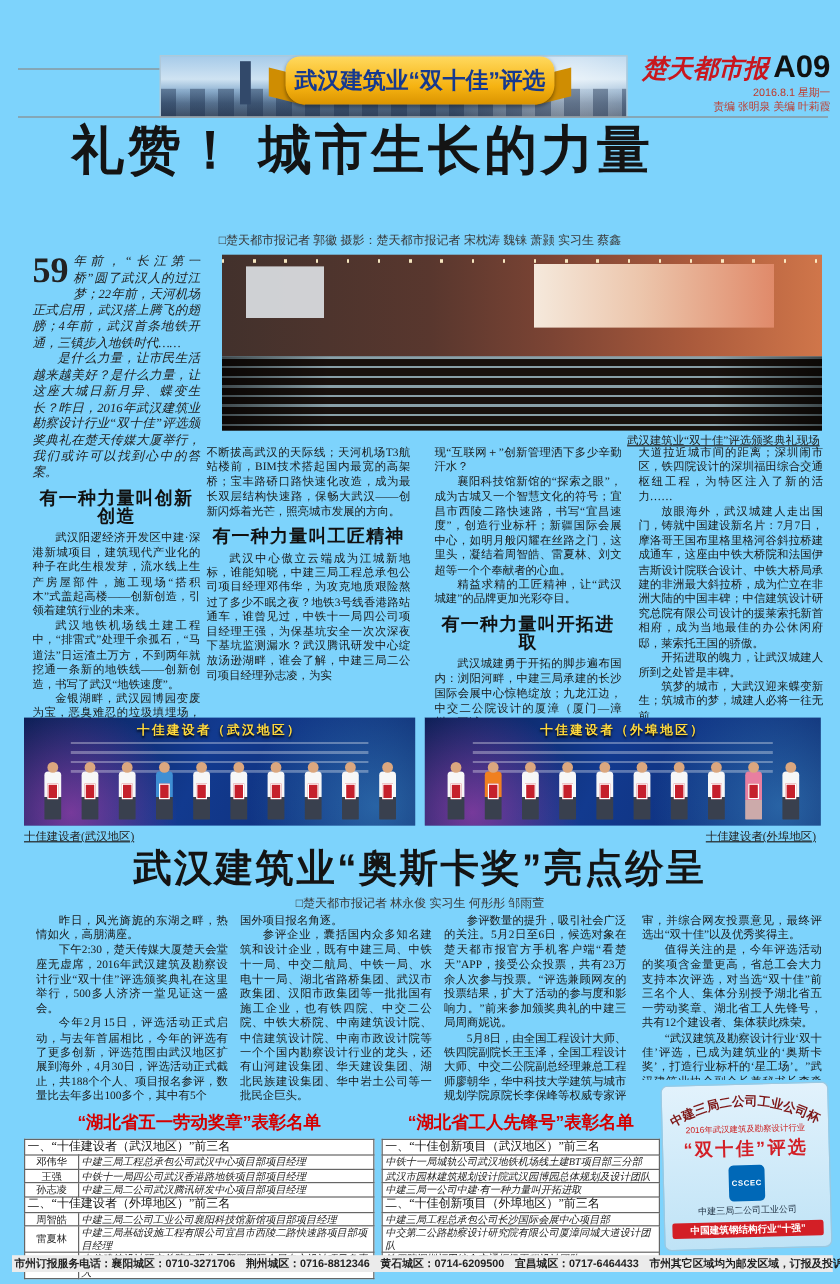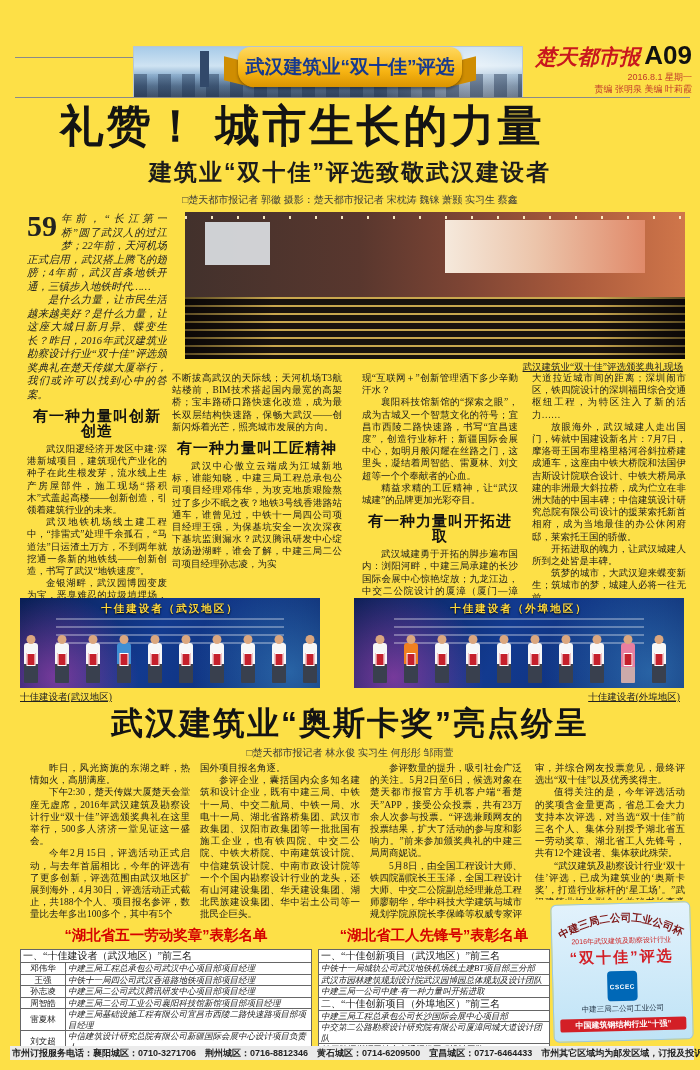--- a/index.html
+++ b/index.html
@@ -1,16 +1,16 @@
 <!DOCTYPE html>
 <html><head>
 <meta charset="utf-8">
 <style>
   html,body{margin:0;padding:0;background:#f2f2f0;}
-  .page{position:relative;width:700px;height:1070px;background:#fde047;margin:0 auto;
+  .page{position:relative;width:700px;height:1070px;background:#7dd3fc;margin:0 auto;
         font-family:"Liberation Serif",serif;color:#1a1a1a;overflow:hidden;}
   .abs{position:absolute;}
 
   
   .rule{background:#8a8a8a;height:1px;}
   .banner-strip{left:133px;top:46px;width:388px;height:50px;overflow:hidden;border:1px solid #b9c6d2;
     background:
       radial-gradient(circle at 88% 30%,rgba(255,255,255,.55),transparent 30%),
       linear-gradient(180deg,#a7cbe9 0%,#cfe3f2 38%,#8fb2d2 58%,#55708e 78%,#3a4a60 100%);}
   .banner-strip::before{content:"";position:absolute;left:0;bottom:0;width:100%;height:46%;opacity:.55;
@@ -60,21 +60,21 @@
         repeating-linear-gradient(180deg,rgba(150,110,85,.5) 0 2px,rgba(25,18,14,1) 2px 8px);}
   .caption{font:9.5px "Liberation Serif",serif;color:#222;text-decoration:underline;}
 
   
   .photo-award{top:598px;height:90px;overflow:hidden;
       background:
         radial-gradient(circle at 12% 88%,rgba(205,70,190,.55),transparent 30%),
         radial-gradient(circle at 90% 82%,rgba(90,200,255,.35),transparent 35%),
         linear-gradient(115deg,#0a1f55 0%,#12399000 0),
         linear-gradient(115deg,#0a1f55 0%,#123a8f 45%,#0d2a6e 100%);}
-  .pa-left{left:20px;width:300px;}
+  .pa-left{left:20px;width:326px;}
   .pa-right{left:354px;width:330px;}
   .overlay-title{position:absolute;left:0;top:4px;width:100%;text-align:center;
       font:700 10.5px "Liberation Sans",sans-serif;color:#ffd93d;letter-spacing:2px;text-shadow:0 1px 2px #000;}
   .screen-lines{position:absolute;left:12%;top:20px;width:76%;height:26px;opacity:.4;
       background:repeating-linear-gradient(180deg,rgba(255,255,255,.8) 0 2px,transparent 2px 8px);}
   .people{position:absolute;left:0;bottom:5px;width:100%;display:flex;justify-content:center;gap:17px;}
   .person{position:relative;width:14px;height:40px;border-radius:3px 3px 1px 1px;
       background:linear-gradient(180deg,#f7f7f7 0 52%,#39404e 52%);}
   .person::before{content:"";position:absolute;top:-8px;left:50%;transform:translateX(-50%);
       width:9px;height:9px;border-radius:50%;background:#dba77f;}
@@ -128,21 +128,20 @@
     <div class="mast-row">
       <span class="mast-name">楚天都市报</span>
       <span class="mast-page">A09</span>
     </div>
     <div class="mast-date">2016.8.1 星期一</div>
     <div class="mast-editors">责编 张明泉  美编 叶莉霞</div>
   </div>
   <div class="abs rule" style="left:15px;top:97px;width:675px;"></div>
 
   <div class="abs h1-main">礼赞！ 城市生长的力量</div>
-  <div class="abs h2-main">建筑业“双十佳”评选致敬武汉建设者</div>
   <div class="abs byline" style="top:193px;">□楚天都市报记者 郭徽  摄影：楚天都市报记者 宋枕涛 魏铼 萧颢  实习生 蔡鑫</div>
 
   <div class="abs col" style="left:27px;top:212px;width:140px;height:390px;">
     <div class="intro">
       <span class="dropcap">59</span><span>年前，“长江第一桥”圆了武汉人的过江梦；22年前，天河机场正式启用，武汉搭上腾飞的翅膀；4年前，武汉首条地铁开通，三镇步入地铁时代……</span>
     </div>
     <div class="intro" style="text-indent:2em;">是什么力量，让市民生活越来越美好？是什么力量，让这座大城日新月异、蝶变生长？昨日，2016年武汉建筑业勘察设计行业“双十佳”评选颁奖典礼在楚天传媒大厦举行，我们或许可以找到心中的答案。</div>
     <h3 class="sec">有一种力量叫创新创造</h3>
     <p class="body">武汉阳逻经济开发区中建·深港新城项目，建筑现代产业化的种子在此生根发芽，流水线上生产房屋部件，施工现场“搭积木”式盖起高楼——创新创造，引领着建筑行业的未来。</p>
     <p class="body">武汉地铁机场线土建工程中，“排雷式”处理千余孤石，“马道法”日运渣土万方，不到两年就挖通一条新的地铁线——创新创造，书写了武汉“地铁速度”。</p>
@@ -246,20 +245,23 @@
             <td class="nm">邓伟华</td>
             <td class="it">中建三局工程总承包公司武汉中心项目部项目经理</td>
           </tr>
       <tr>
             <td class="nm">王强</td>
             <td class="it">中铁十一局四公司武汉香港路地铁项目部项目经理</td>
           </tr>
       <tr>
             <td class="nm">孙志凌</td>
             <td class="it">中建三局二公司武汉腾讯研发中心项目部项目经理</td>
+          </tr>
+      <tr class="ghead">
+            <td colspan="2">二、“十佳建设者（外埠地区）”前三名</td>
           </tr>
       <tr>
             <td class="nm">周智皓</td>
             <td class="it">中建三局二公司工业公司襄阳科技馆新馆项目部项目经理</td>
           </tr>
       <tr>
             <td class="nm">雷夏林</td>
             <td class="it">中建三局基础设施工程有限公司宜昌市西陵二路快速路项目部项目经理</td>
           </tr>
       <tr>

